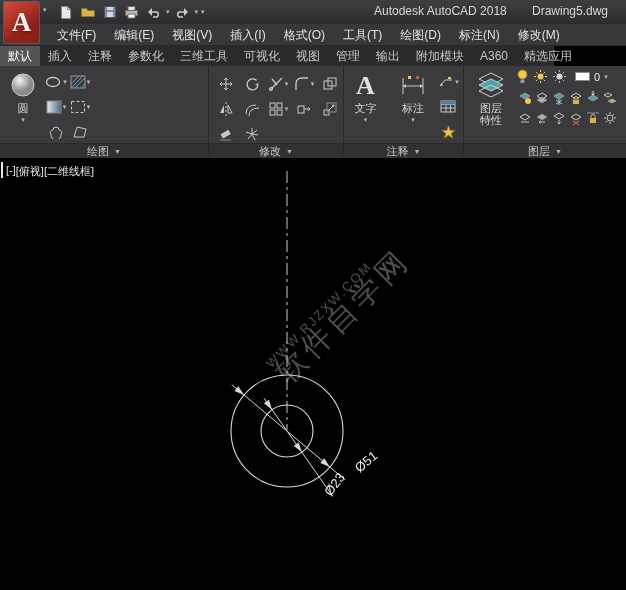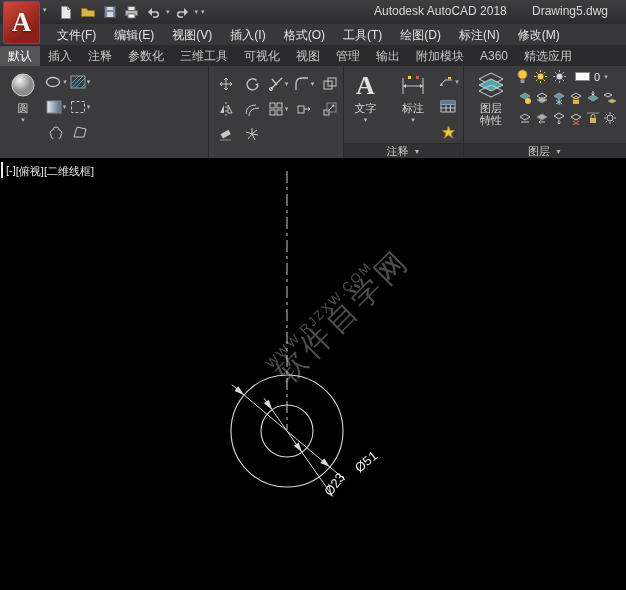--- a/index.html
+++ b/index.html
@@ -20,21 +20,21 @@
   .dd{font-size:7px;color:#b5b5b5}
   .app-title{position:absolute;left:374px;top:4px;color:#d8d8d8}
   .doc-title{position:absolute;left:532px;top:4px;color:#d8d8d8}
 
   
   .menubar{position:absolute;top:24px;left:0;width:626px;height:22px;background:#38383b;
     display:flex;align-items:flex-start;padding-left:48px;border-bottom:1px solid #29292b}
   .mitem{padding:0 9px;line-height:22px;font-size:12px;color:#e2e2e2;cursor:default}
 
   
-  .tabsbar{position:absolute;top:46px;left:0;width:626px;height:20px;background:#2a2a2c;display:flex;align-items:flex-start}
+  .tabsbar{position:absolute;top:46px;left:0;width:554px;height:20px;background:#2a2a2c;display:flex;align-items:flex-start}
   .tab{padding:0 8px;line-height:20px;font-size:12px;color:#c5c5c5;cursor:default;white-space:nowrap}
   .tab.active{background:#545456;color:#fff}
 
   
   .ribbon{position:absolute;top:66px;left:0;width:626px;height:92px;background:#3b3b3d;border-bottom:1px solid #151515}
   .panel{position:absolute;top:0;height:92px;background:#3b3b3d;border-right:1px solid #29292b}
   .panel-content{height:77px;display:flex;align-items:flex-start;padding:3px 2px 0 4px}
   .panel-footer{position:absolute;left:0;right:0;bottom:0;height:15px;background:#313133;border-top:1px solid #29292b;
     display:flex;align-items:center;justify-content:center;gap:5px;color:#c9c9c9;font-size:11px}
   .bigbtn{display:flex;flex-direction:column;align-items:center;width:38px;padding-top:1px;color:#d8d8d8;
@@ -191,20 +191,24 @@
               <path d="M3 10 a3 3 0 0 1 2-5 a3 3 0 0 1 6 0 a3 3 0 0 1 2 5 a3 3 0 0 1 -10 0" fill="none" stroke="#c8c8c8"></path>
             </svg>
         </div>
         <div class="cell">
           <svg width="16" height="14">
               <polygon points="2,12 5,2 14,4 12,12" fill="#3b3b3d" stroke="#c8c8c8"></polygon>
             </svg>
         </div>
       </div>
     </div>
+    <div class="panel-footer">
+      <span>绘图</span>
+      <span class="dd">▼</span>
+    </div>
   </div>
 
   <div class="panel" style="left:209px;width:135px">
     <div class="panel-content">
       <div class="mgrid">
         <div class="cell">
           <svg width="16" height="16">
               <path d="M8 2 V14 M2 8 H14 M8 2 l-2 2 M8 2 l2 2 M8 14 l-2 -2 M8 14 l2 -2 M2 8 l2 -2 M2 8 l2 2 M14 8 l-2 -2 M14 8 l-2 2" fill="none" stroke="#c8c8c8"></path>
             </svg>
         </div>
@@ -272,20 +276,24 @@
               <rect x="3" y="6" width="9" height="5" transform="rotate(-30 7 8)" fill="#c8c8c8"></rect>
               <line x1="2" y1="14" x2="13" y2="14" stroke="#8a8a8a"></line>
             </svg>
         </div>
         <div class="cell">
           <svg width="16" height="16">
               <path d="M8 8 L8 2 M8 8 L13 4 M8 8 L14 9 M8 8 L11 14 M8 8 L4 13 M8 8 L2 6" stroke="#c8c8c8" fill="none"></path>
             </svg>
         </div>
       </div>
+    </div>
+    <div class="panel-footer">
+      <span>修改</span>
+      <span class="dd">▼</span>
     </div>
   </div>
 
   <div class="panel" style="left:344px;width:120px">
     <div class="panel-content" style="padding-left:8px">
       <div class="bigbtn">
         <div class="bicon">
           <span style="font-size:26px;font-weight:bold;color:#e0e0e0;font-family:'Liberation Serif',serif">A</span>
         </div>
         <span>文字</span>

